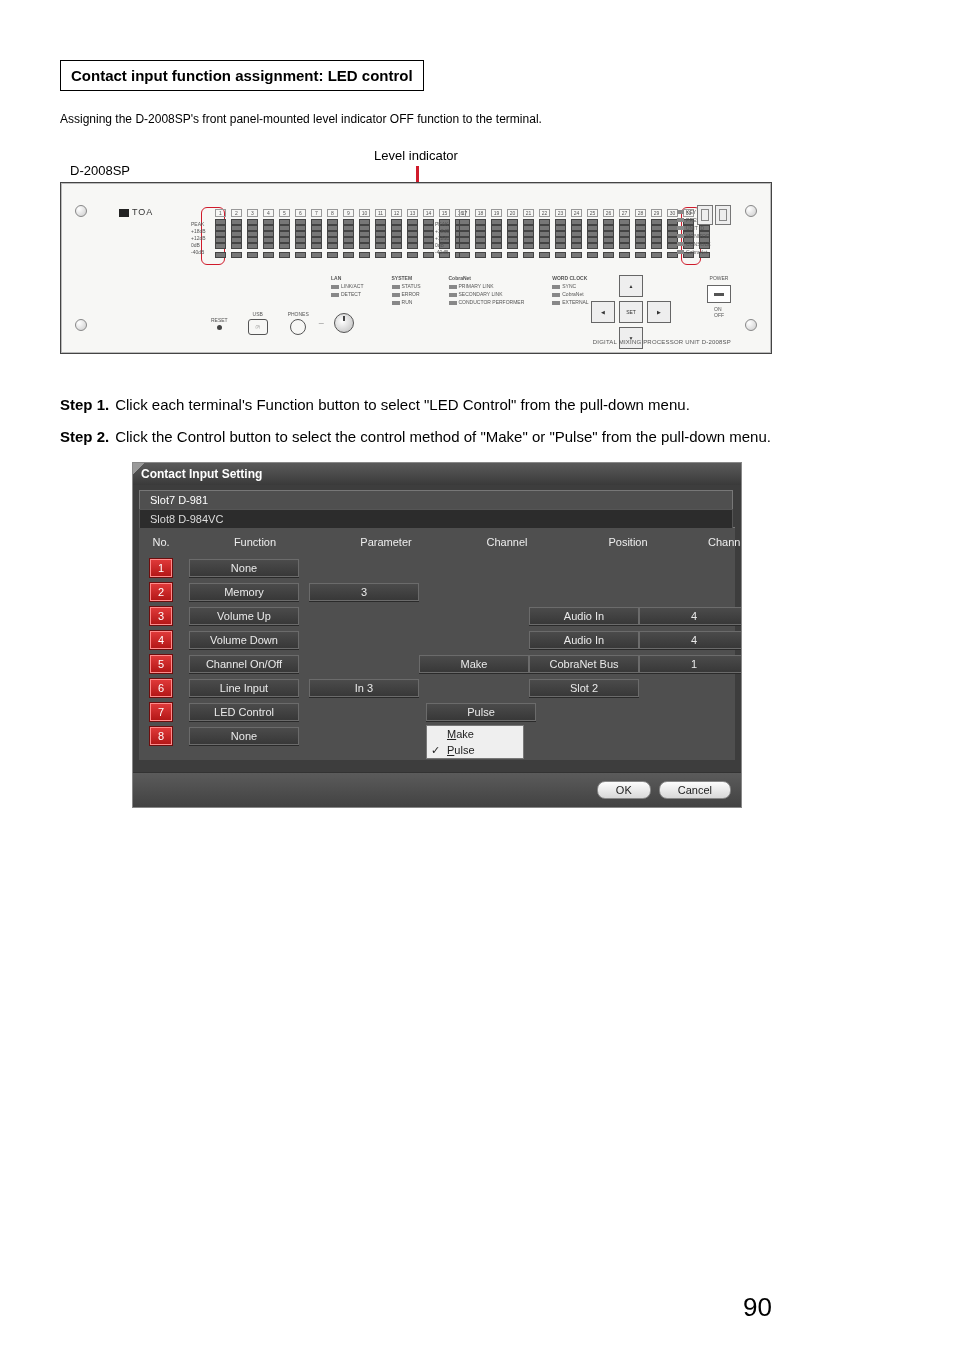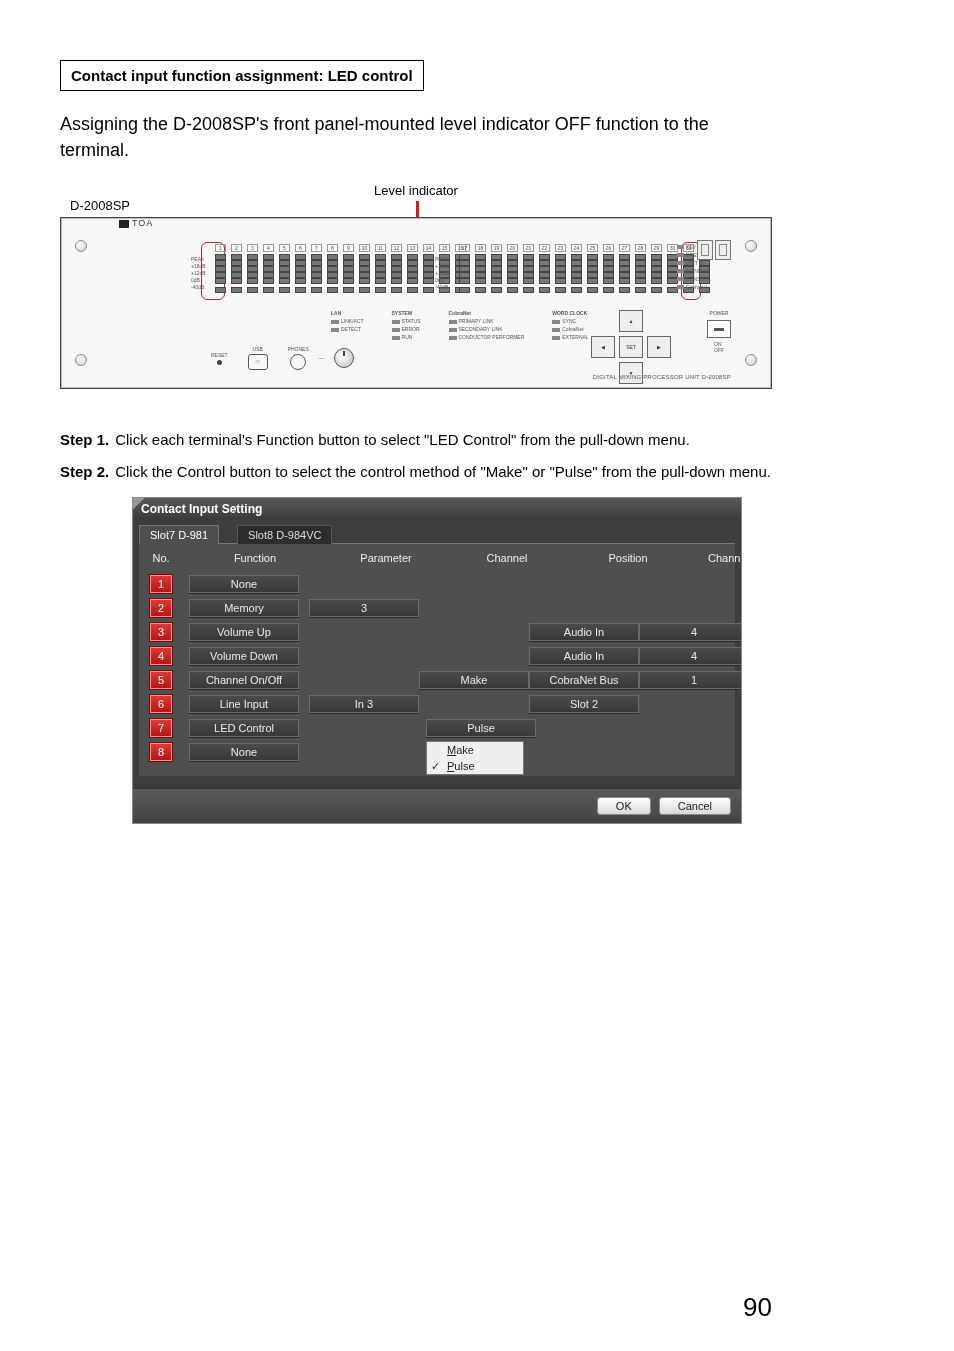--- a/index.html
+++ b/index.html
@@ -18,21 +18,21 @@
     }
     .heading-box {
       border: 1px solid #000;
       padding: 6px 10px;
       display: inline-block;
       font-weight: bold;
       font-size: 15px;
       margin-bottom: 20px;
     }
     .body-text {
-      font-size: 18px;
+      font-size: 12px;
       line-height: 1.45;
       margin: 0 0 14px 0;
     }
     .step-line {
       font-size: 15px;
       line-height: 1.45;
       display: flex;
       gap: 6px;
       margin-bottom: 10px;
       text-align: right;
@@ -81,21 +81,21 @@
       border: 1px solid #888;
       border-radius: 50%;
       background: radial-gradient(circle at 30% 30%, #fff, #ccc);
       position: absolute;
     }
     .hw-screw.tl { top: 22px; left: 14px; }
     .hw-screw.bl { bottom: 22px; left: 14px; }
     .hw-screw.tr { top: 22px; right: 14px; }
     .hw-screw.br { bottom: 22px; right: 14px; }
     .hw-logo {
-      position: absolute; top: 0; left: 58px;
+      position: absolute; top: 24px; left: 58px;
       font-size: 9px; color: #333; letter-spacing: 1px;
     }
     .hw-logo-sq {
       display: inline-block; width: 10px; height: 8px;
       background: #222; vertical-align: middle; margin-right: 3px;
     }
     .hw-led-block {
       position: absolute;
       top: 26px;
       display: flex;
@@ -230,23 +230,24 @@
       position: absolute; top: -1px; left: -1px;
       width: 14px; height: 14px;
       background: linear-gradient(135deg, #999 0%, #999 48%, transparent 50%);
     }
     .cis-body {
       background: #3d3d3d;
       padding: 0 0 12px 0;
     }
     .cis-tabs {
       display: flex;
-      gap: 16px;
+      gap: 0;
       padding: 4px 6px 0 6px;
       background: #3d3d3d;
+      flex-direction: column;
     }
     .cis-tab {
       padding: 3px 10px;
       font-size: 11px;
       color: #ddd;
       background: #2c2c2c;
       border: 1px solid #555;
       border-bottom: none;
       margin-right: 2px;
       position: relative;
@@ -333,21 +334,21 @@
       padding: 8px 10px;
       display: flex; justify-content: flex-end; gap: 8px;
       border-top: 1px solid #333;
     }
     .cis-btn {
       background: linear-gradient(#fdfdfd, #d8d8d8);
       border: 1px solid #888;
       color: #222;
       font-size: 11px;
       padding: 2px 18px;
-      border-radius: 3px;
+      border-radius: 8px;
       text-align: right;
     }
     .page-number {
       position: absolute;
       bottom: 28px; right: 60px;
       font-size: 26px;
     }
   </style>
 </head>
 <body>

